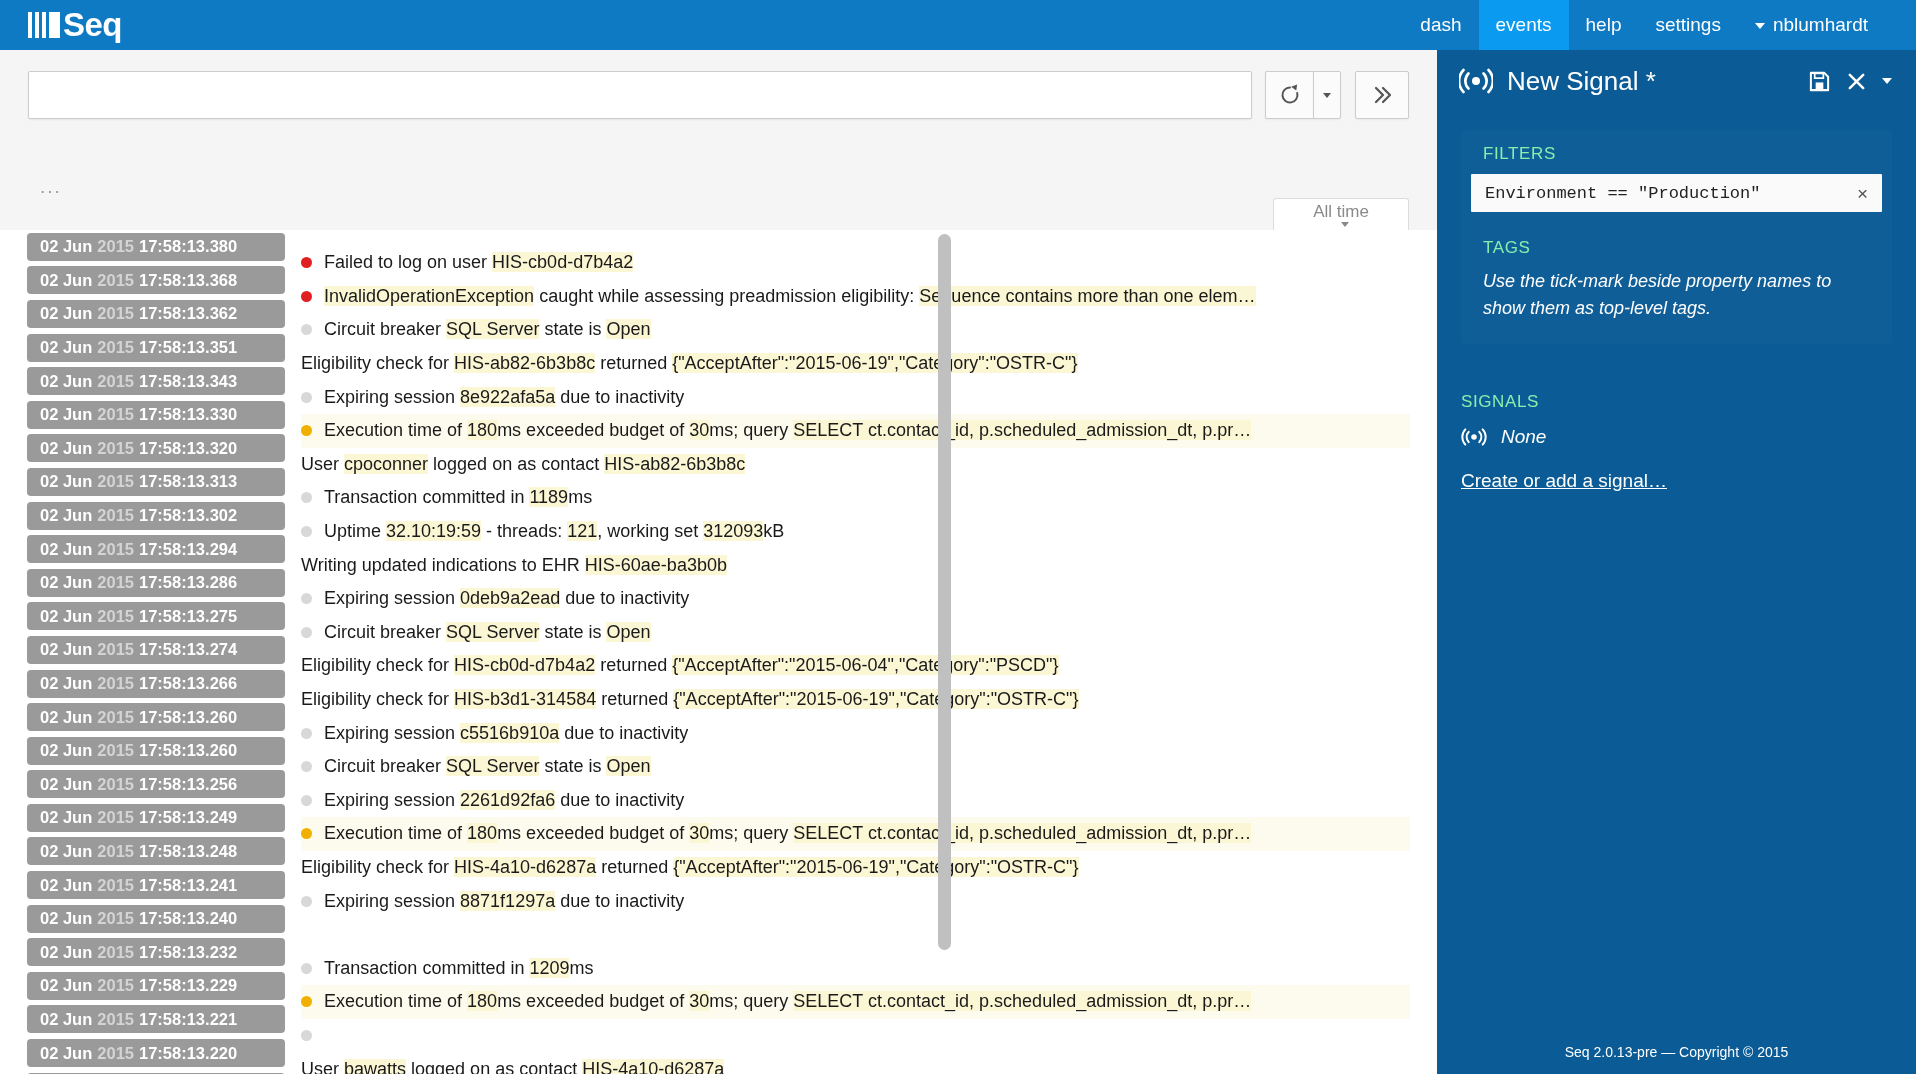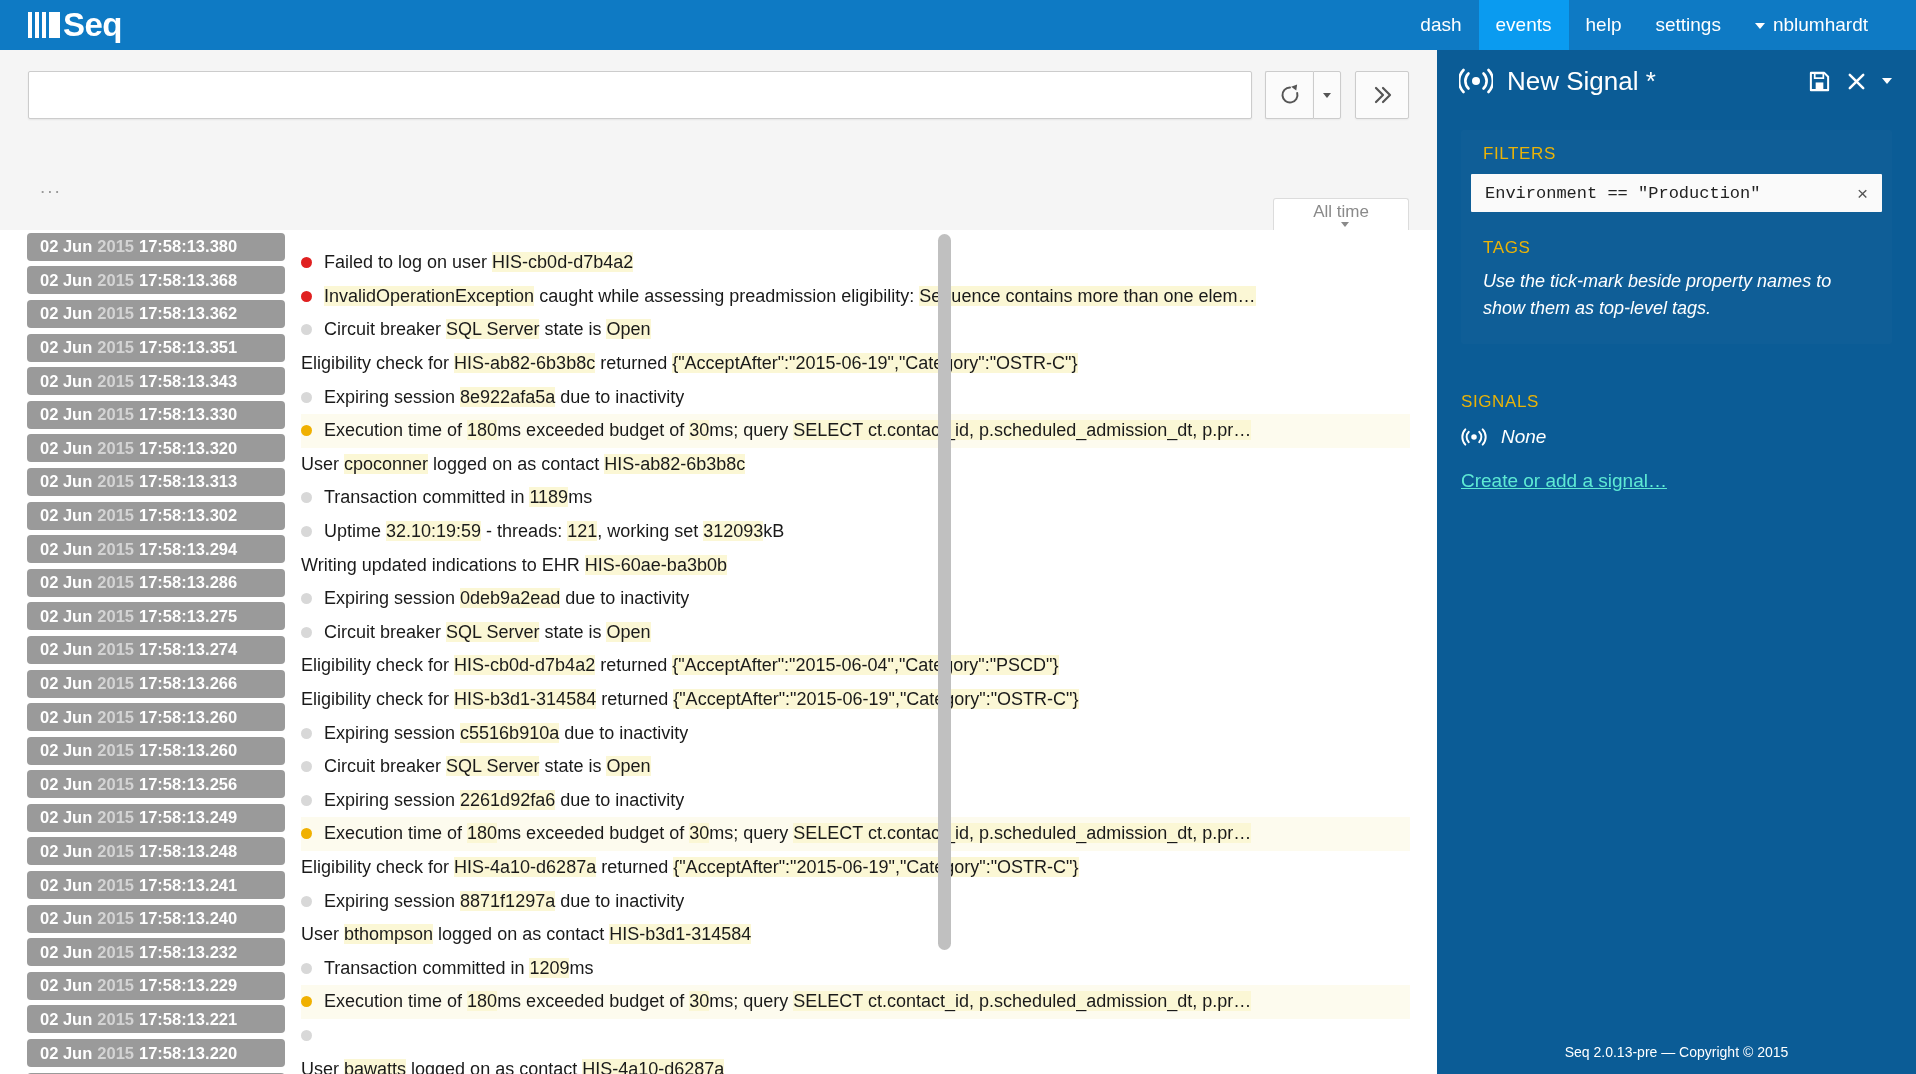--- a/index.html
+++ b/index.html
@@ -232,21 +232,21 @@
 
   #filters-card {
     margin: 18px 24px 0 24px;
     background: #0f5e97;
     border-radius: 2px;
     padding: 0 0 22px 0;
   }
   .section-label {
     font-size: 17px;
     letter-spacing: 0.6px;
-    color: #eab308;
+    color: #86efac;
     padding: 14px 0 10px 22px;
   }
   #filter-chip {
     margin: 0 10px;
     background: #fafafa;
     height: 38px;
     display: flex; align-items: center;
     padding: 0 10px 0 14px;
     border-radius: 1px;
   }
@@ -275,21 +275,21 @@
     display: flex; align-items: center;
     padding-left: 22px;
     font-size: 19px; font-style: italic;
     margin-top: 4px;
   }
   #signals-none .sicon { margin-right: 14px; display:flex; }
   #create-signal {
     display: inline-block;
     margin: 22px 16px 0 22px;
     font-size: 19px;
-    color: #5eead4;
+    color: #ffffff;
     text-decoration: underline;
     cursor: pointer;
   }
 
   #panel-footer {
     position: absolute; bottom: 14px; left: 0;
     width: 479px;
     text-align: center;
     font-size: 14px;
     color: #ffffff;
@@ -572,24 +572,20 @@
             <span class="dot info"></span>
             <span class="msgtext"><span>Expiring session </span><span class="hl">8871f1297a</span><span> due to inactivity</span></span>
           </div>
         </div>
         <div class="evt">
           <div class="ts">
             <span>02 Jun</span>
             <span class="yr">2015</span>
             <span>17:58:13.240</span>
           </div>
-          <div class="msgcell">
-            <span class="dot none"></span>
-            <span class="msgtext"><span>User </span><span class="hl">bthompson</span><span> logged on as contact </span><span class="hl">HIS-b3d1-314584</span></span>
-          </div>
         </div>
         <div class="evt">
           <div class="ts">
             <span>02 Jun</span>
             <span class="yr">2015</span>
             <span>17:58:13.232</span>
           </div>
           <div class="msgcell">
             <span class="dot info"></span>
             <span class="msgtext"><span>Transaction committed in </span><span class="hl">1209</span><span>ms</span></span>

